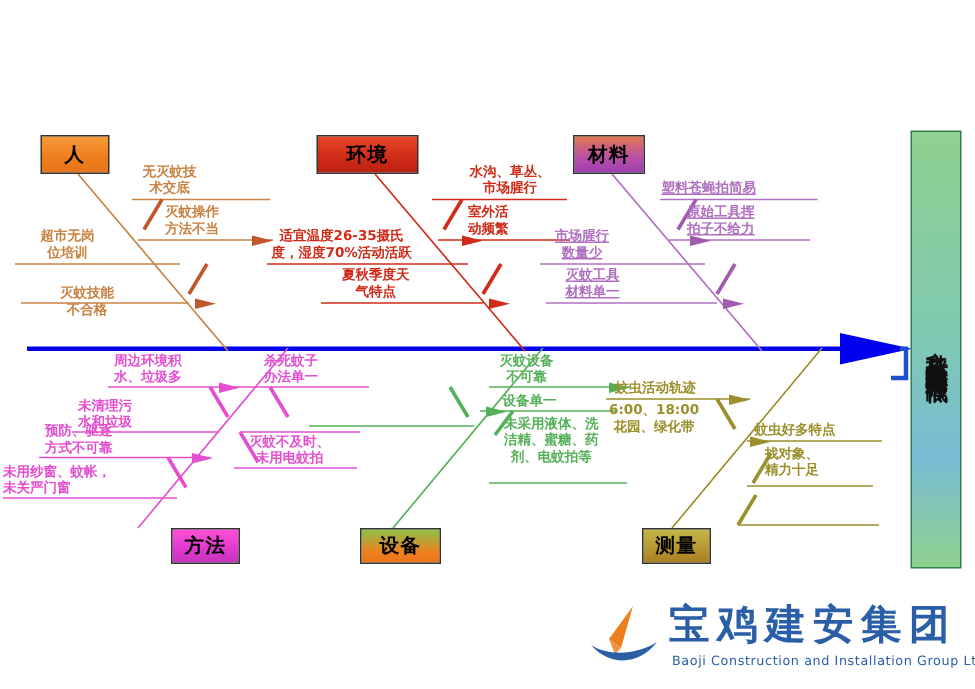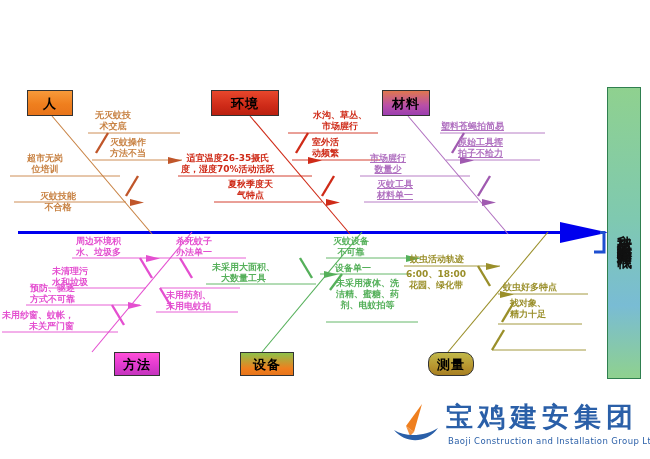--- a/index.html
+++ b/index.html
@@ -27,21 +27,21 @@
     display:flex;align-items:center;justify-content:center;
     letter-spacing:1px;
     box-sizing:border-box;
     z-index:6;
   }
   .cat-people{background:linear-gradient(180deg,#f79a3a 0%,#ef7f1e 55%,#e8741a 100%);}
   .cat-env{background:linear-gradient(180deg,#e8472c 0%,#cf2b18 60%,#bb2010 100%);}
   .cat-material{background:linear-gradient(180deg,#e0774f 0%,#b94fa8 60%,#9c3fb0 100%);}
   .cat-method{background:linear-gradient(180deg,#ff4fd8 0%,#e23ad0 55%,#c434bd 100%);margin-left:44px;}
   .cat-equip{background:linear-gradient(180deg,#8ec14a 0%,#ef7f1e 70%,#e8741a 100%);}
-  .cat-measure{background:linear-gradient(180deg,#c0b84a 0%,#b8962f 60%,#a77f22 100%);border-radius:10px;}
+  .cat-measure{background:linear-gradient(180deg,#c0b84a 0%,#b8962f 60%,#a77f22 100%);}
 
   .lbl{
     position:absolute;
     font-size:9px;
     line-height:11px;
     font-weight:bold;
     white-space:pre-line;
     z-index:5;
     letter-spacing:0px;
   }
@@ -213,31 +213,29 @@
 数量少</div>
   <div class="lbl c-material" style="left:377px;top:179px;text-align:center;">灭蚊工具
 材料单一</div>
 
   <div class="lbl c-method" style="left:76px;top:236px;text-align:center;">周边环境积
 水、垃圾多</div>
   <div class="lbl c-method" style="left:52px;top:266px;text-align:center;">未清理污
 水和垃圾</div>
   <div class="lbl c-method" style="left:30px;top:283px;text-align:center;">预防、驱逐
 方式不可靠</div>
-  <div class="lbl c-method" style="left:2px;top:310px;text-align:right;">未用纱窗、蚊帐，
+  <div class="lbl c-method" style="left:2px;top:310px;text-align:left;">未用纱窗、蚊帐，
 未关严门窗</div>
   <div class="lbl c-method" style="left:176px;top:236px;text-align:center;">杀死蚊子
 办法单一</div>
-  <div class="lbl c-method" style="left:166px;top:290px;text-align:center;">未用药剂、
+  <div class="lbl c-method" style="left:166px;top:290px;text-align:center;">灭蚊不及时、
 未用电蚊拍</div>
 
   <div class="lbl c-equip" style="left:333px;top:236px;text-align:center;">灭蚊设备
 不可靠</div>
-  <div class="lbl c-equip" style="left:212px;top:262px;text-align:center;">未采用大面积、
-大数量工具</div>
   <div class="lbl c-equip" style="left:335px;top:263px;text-align:center;">设备单一</div>
   <div class="lbl c-equip" style="left:336px;top:278px;text-align:center;">未采用液体、洗
 洁精、蜜糖、药
 剂、电蚊拍等</div>
 
   <div class="lbl c-measure" style="left:410px;top:254px;text-align:center;">蚊虫活动轨迹</div>
   <div class="lbl c-measure" style="left:406px;top:269px;text-align:center;">6:00、18:00
 花园、绿化带</div>
   <div class="lbl c-measure" style="left:503px;top:282px;text-align:center;">蚊虫好多特点</div>
   <div class="lbl c-measure" style="left:510px;top:298px;text-align:center;">找对象、

